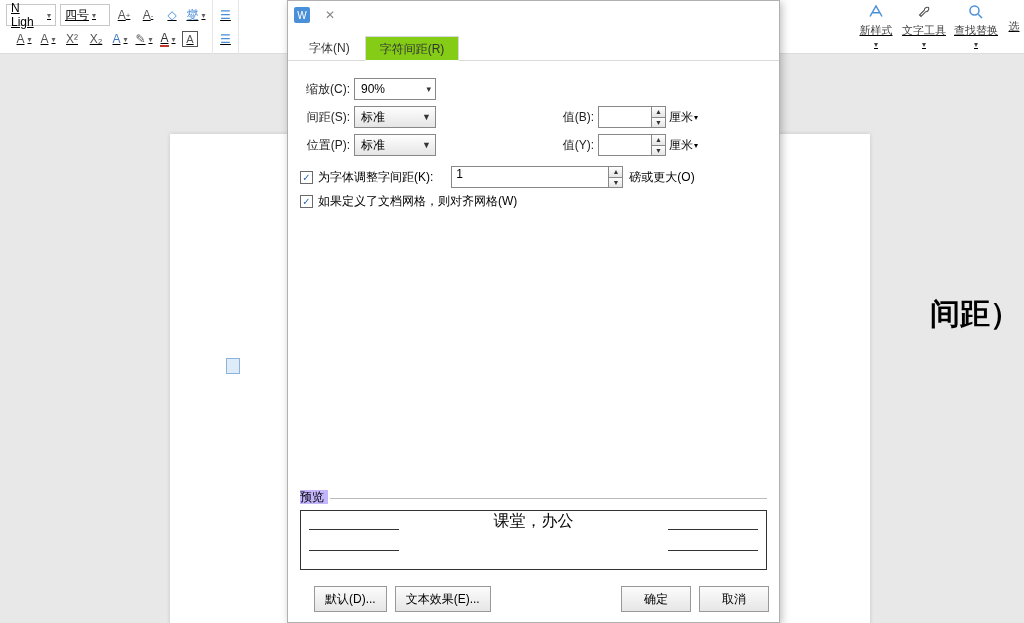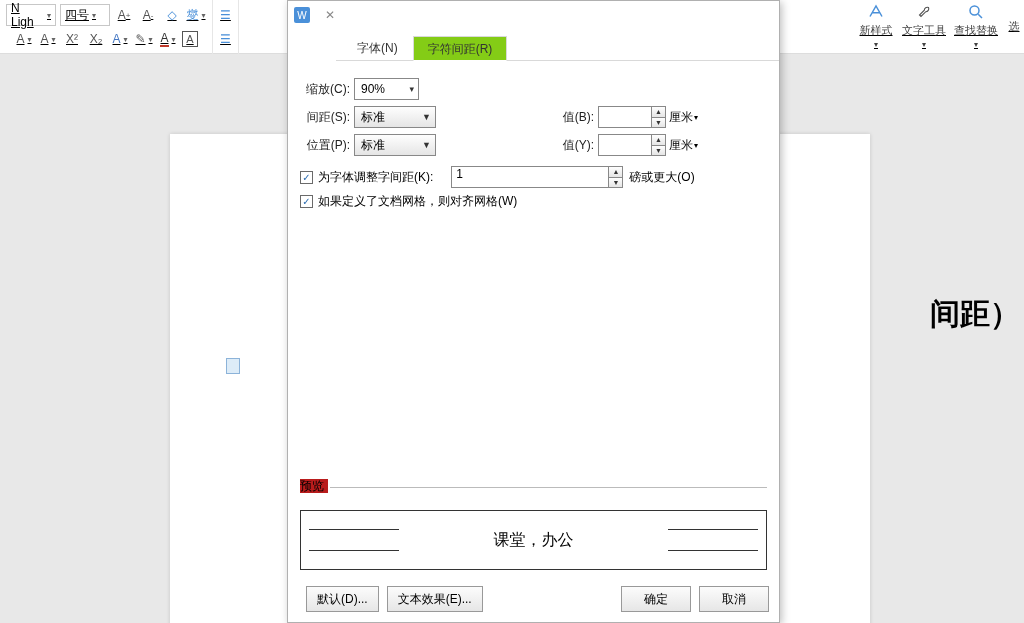--- a/index.html
+++ b/index.html
@@ -21,21 +21,21 @@
 .page-icon { position: absolute; left: 226px; top: 304px; width: 14px; height: 16px; background: #ddecf8; border: 1px solid #8cb3d9; }
 .page-text { position: absolute; right: 4px; top: 240px; font-size: 30px; font-weight: bold; font-family: "SimHei", sans-serif; color: #000; }
 
 
 .dialog { position: absolute; left: 287px; top: 0; width: 493px; height: 623px; background: #fff; border: 1px solid #b0b0b0; box-shadow: 2px 2px 8px rgba(0,0,0,.25); display: flex; flex-direction: column; }
 .titlebar { height: 28px; display: flex; align-items: center; padding: 0 6px; font-size: 12px; }
 .titlebar .app-icon { width: 16px; height: 16px; background: #4a90d9; color: #fff; font-size: 10px; display: flex; align-items: center; justify-content: center; border-radius: 2px; margin-right: 6px; }
 .titlebar .title { flex: 1; color: #555; }
 .titlebar .close { width: 28px; height: 22px; display: flex; align-items: center; justify-content: center; color: #888; }
 
-.tabs { display: flex; padding: 0 6px; height: 26px; border-bottom: 1px solid #d9d9d9; font-size: 12px; margin-top: 6px; margin-left: 48px; }
+.tabs { display: flex; padding: 0 6px; height: 26px; border-bottom: 1px solid #d9d9d9; font-size: 12px; margin-top: 6px; }
 .tab { padding: 4px 14px; border: 1px solid transparent; color: #333; }
 .tab.active { border: 1px solid #d9d9d9; border-bottom: 1px solid #fff; background: #84cc16; position: relative; top: 1px; }
 
 .dlg-body { flex: 1; padding: 14px 12px 8px 12px; display: flex; flex-direction: column; }
 .form-row { display: flex; align-items: center; height: 28px; font-size: 12px; }
 .lbl { width: 50px; text-align: right; margin-right: 4px; color: #222; }
 .sel { height: 22px; border: 1px solid #888; background: linear-gradient(#fefefe,#e5e5e5); display: inline-flex; align-items: center; padding: 0 6px; font-size: 12px; position: relative; }
 .sel .arrow { position: absolute; right: 4px; font-size: 9px; color: #333; }
 .inp { height: 22px; border: 1px solid #888; background: #fff; padding: 0 4px; font-size: 12px; }
 .spin { display: inline-flex; align-items: center; }
@@ -44,28 +44,28 @@
 .spin .spin-btns div:first-child { border-bottom: 1px solid #888; }
 .unit { font-size: 12px; margin-left: 3px; display: inline-flex; align-items: center; }
 .unit .arrow { font-size: 8px; margin-left: 1px; }
 .chk-row { display: flex; align-items: center; height: 24px; font-size: 12px; }
 .chk { width: 13px; height: 13px; border: 1px solid #6a6a6a; margin-right: 5px; display: inline-flex; align-items: center; justify-content: center; font-size: 10px; color: #2b6cb0; background: #fff; }
 
 .spacer { flex: 1; }
 
 .preview-label { font-size: 12px; margin-bottom: 4px; position: relative; }
 .preview-label::after { content: ""; position: absolute; left: 30px; right: 0; top: 50%; border-top: 1px solid #bbb; }
-.preview-box { border: 1px solid #333; height: 60px; display: flex; align-items: center; justify-content: center; font-size: 16px; position: relative; font-family: "SimSun", serif; margin-top: 11px; }
+.preview-box { border: 1px solid #333; height: 60px; display: flex; justify-content: center; font-size: 16px; position: relative; font-family: "SimSun", serif; }
 .preview-box .line { position: absolute; width: 90px; border-top: 1px solid #333; }
 .preview-box .l1 { left: 8px; top: 18px; }
 .preview-box .l2 { left: 8px; bottom: 18px; }
 .preview-box .r1 { right: 8px; top: 18px; }
 .preview-box .r2 { right: 8px; bottom: 18px; }
 
-.dlg-footer { display: flex; padding: 8px 10px 10px 18px; gap: 8px; }
+.dlg-footer { display: flex; padding: 8px 10px 10px 26px; gap: 8px; }
 .btn { height: 26px; padding: 0 10px; border: 1px solid #999; background: linear-gradient(#fcfcfc,#e6e6e6); font-size: 12px; display: inline-flex; align-items: center; justify-content: center; min-width: 64px; }
 .btn.primary { min-width: 70px; }
 </style>
 </head>
 <body>
 
 <div class="ribbon">
   <div class="ribbon-group">
     <div class="ribbon-row">
       <span class="fontbox" style="width:50px">
@@ -147,21 +147,21 @@
 
   <div class="tabs">
     <div class="tab">字体(N)</div>
     <div class="tab active">字符间距(R)</div>
   </div>
 
   <div class="dlg-body">
 
     <div class="form-row">
       <span class="lbl">缩放(C):</span>
-      <span class="sel" style="width:65px;background:#fff">
+      <span class="sel" style="width:82px;background:#fff">
           <span>90%</span>
           <span class="arrow">▾</span>
         </span>
     </div>
 
     <div class="form-row">
       <span class="lbl">间距(S):</span>
       <span class="sel" style="width:82px">
           <span>标准</span>
           <span class="arrow">▼</span>
@@ -216,21 +216,21 @@
       <span style="margin-left:6px">磅或更大(O)</span>
     </div>
 
     <div class="chk-row">
       <span class="chk">✓</span>
       <span>如果定义了文档网格，则对齐网格(W)</span>
     </div>
 
     <div class="spacer"></div>
 
-    <div class="preview-label"><span style="background:#b91c1c;position:relative;z-index:1;padding-right:4px">预览</span></div>
+    <div class="preview-label"><span style="background:#c4b5fd;position:relative;z-index:1;padding-right:4px">预览</span></div>
     <div class="preview-box">
       <div class="line l1"></div>
         <div class="line l2"></div>
         <div class="line r1"></div>
         <div class="line r2"></div>
       <span>课堂，办公</span>
     </div>
   </div>
 
   <div class="dlg-footer">

